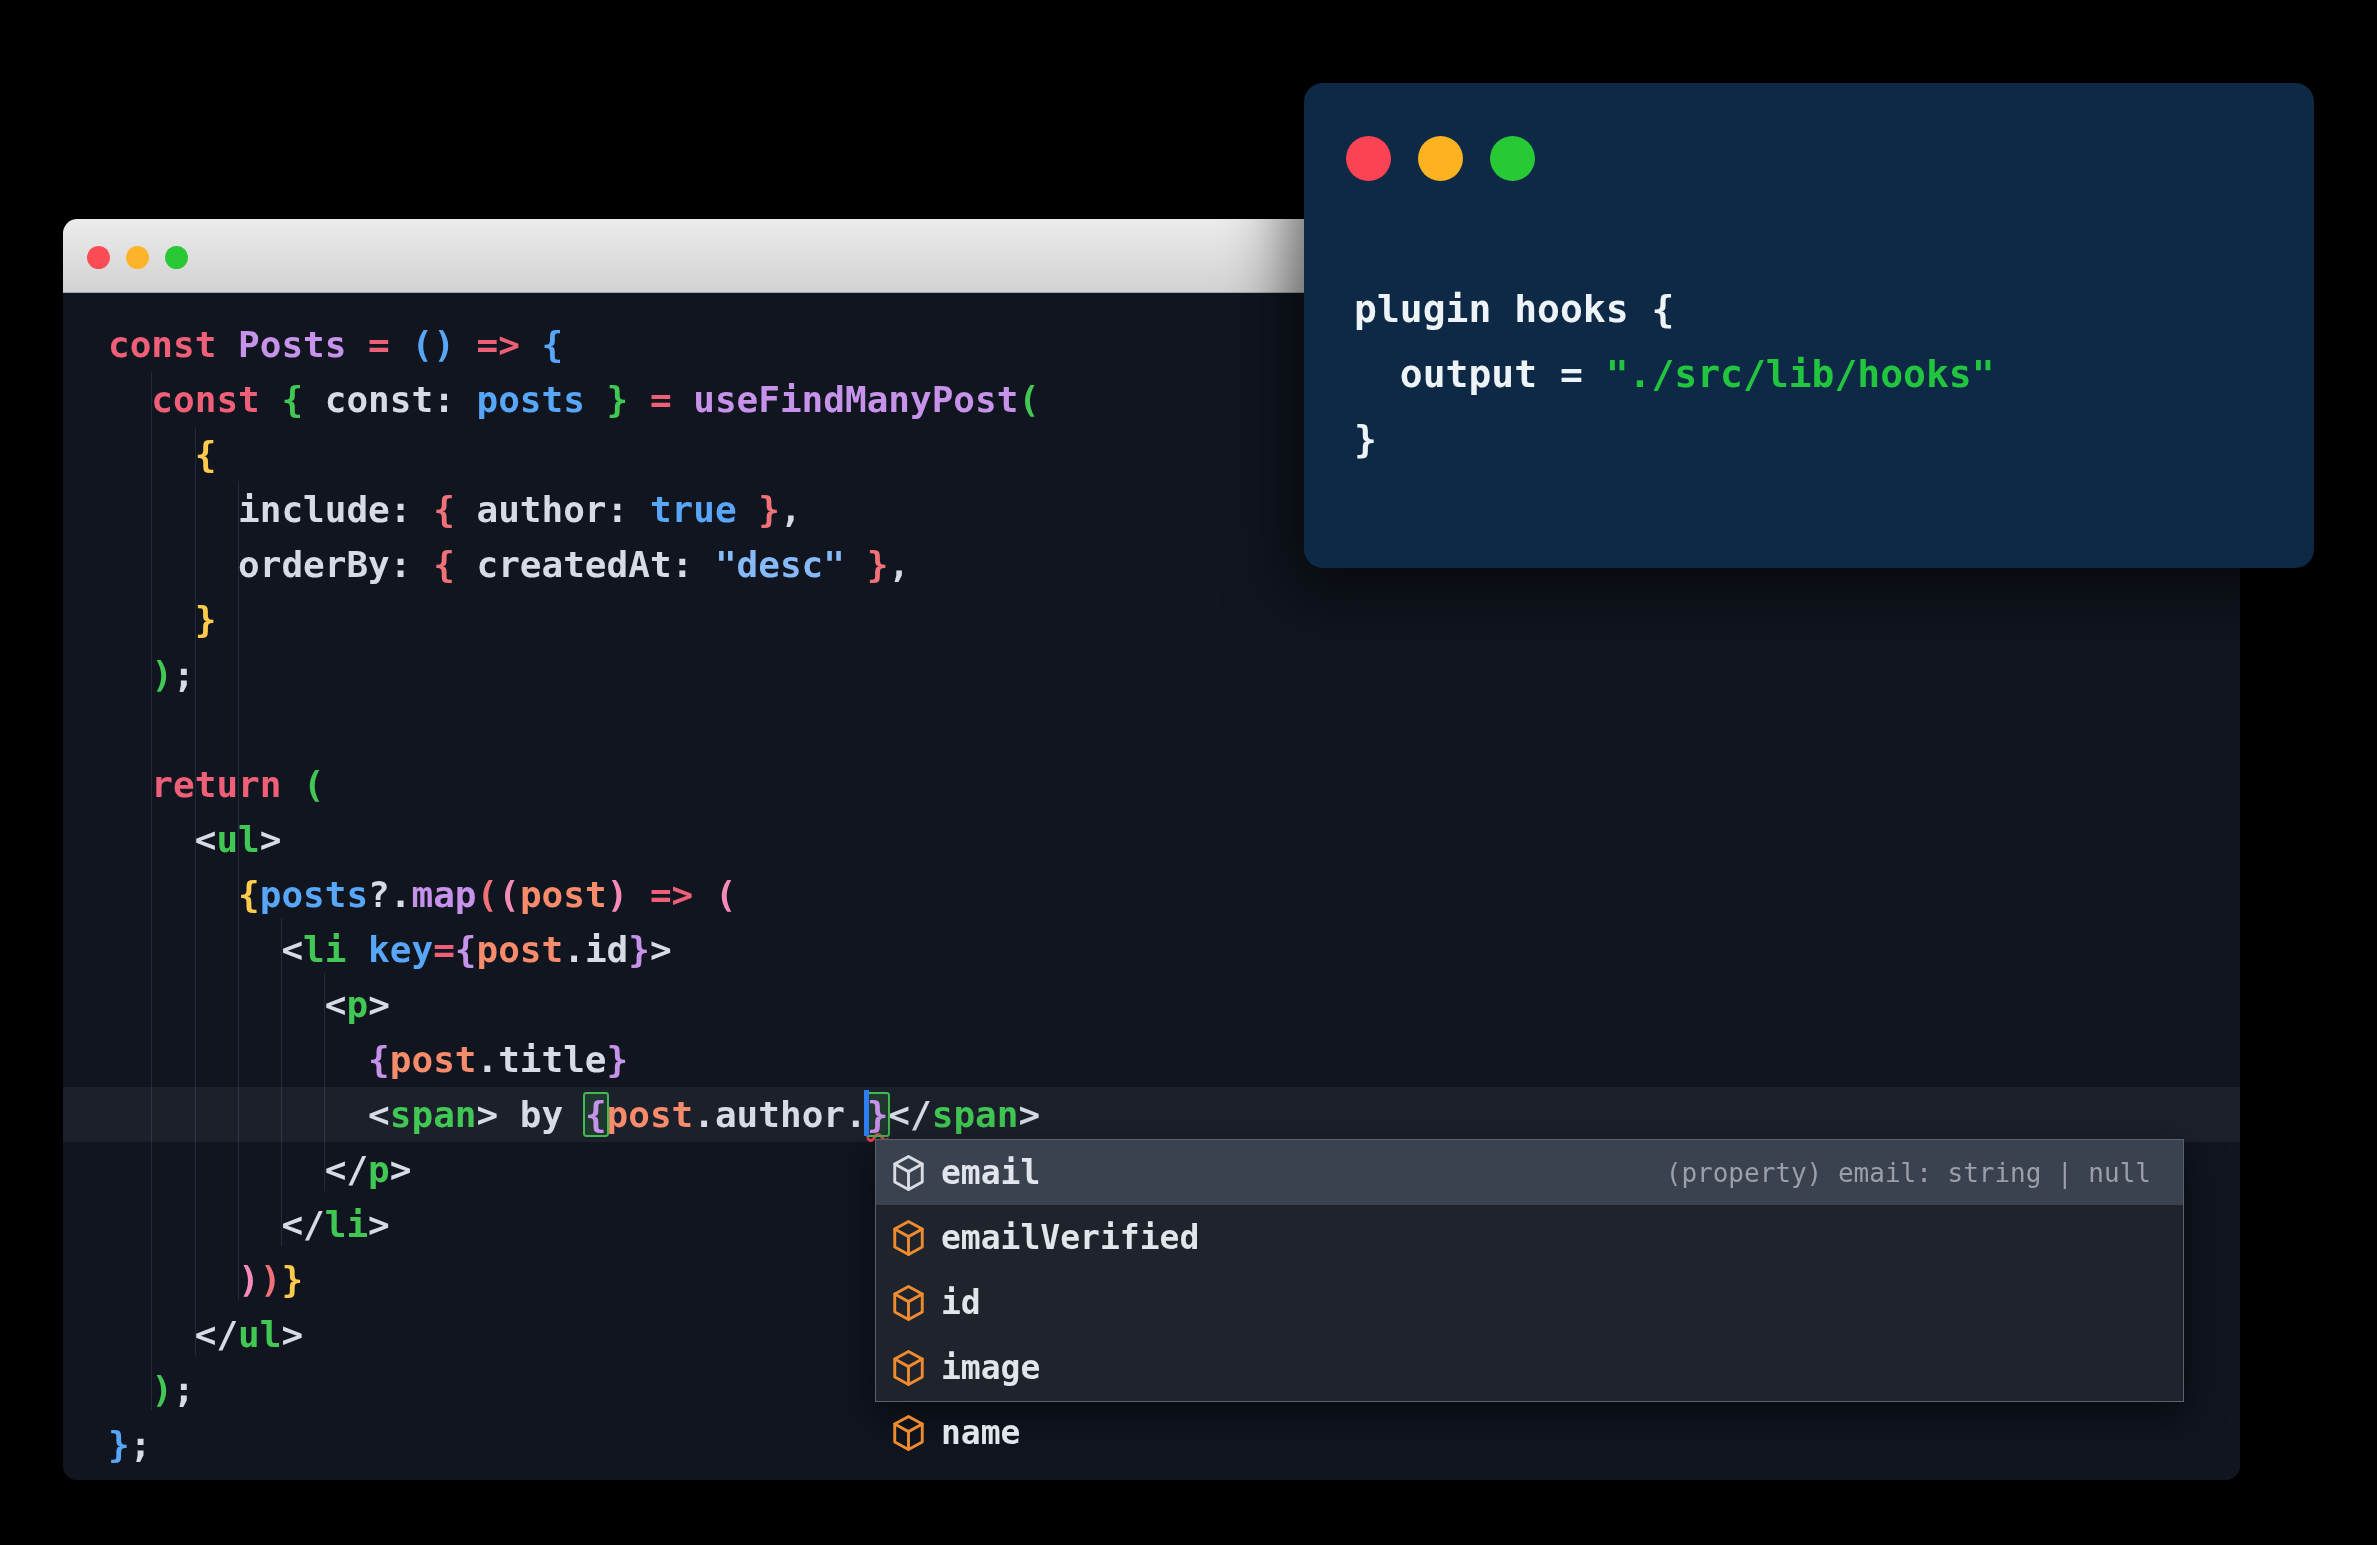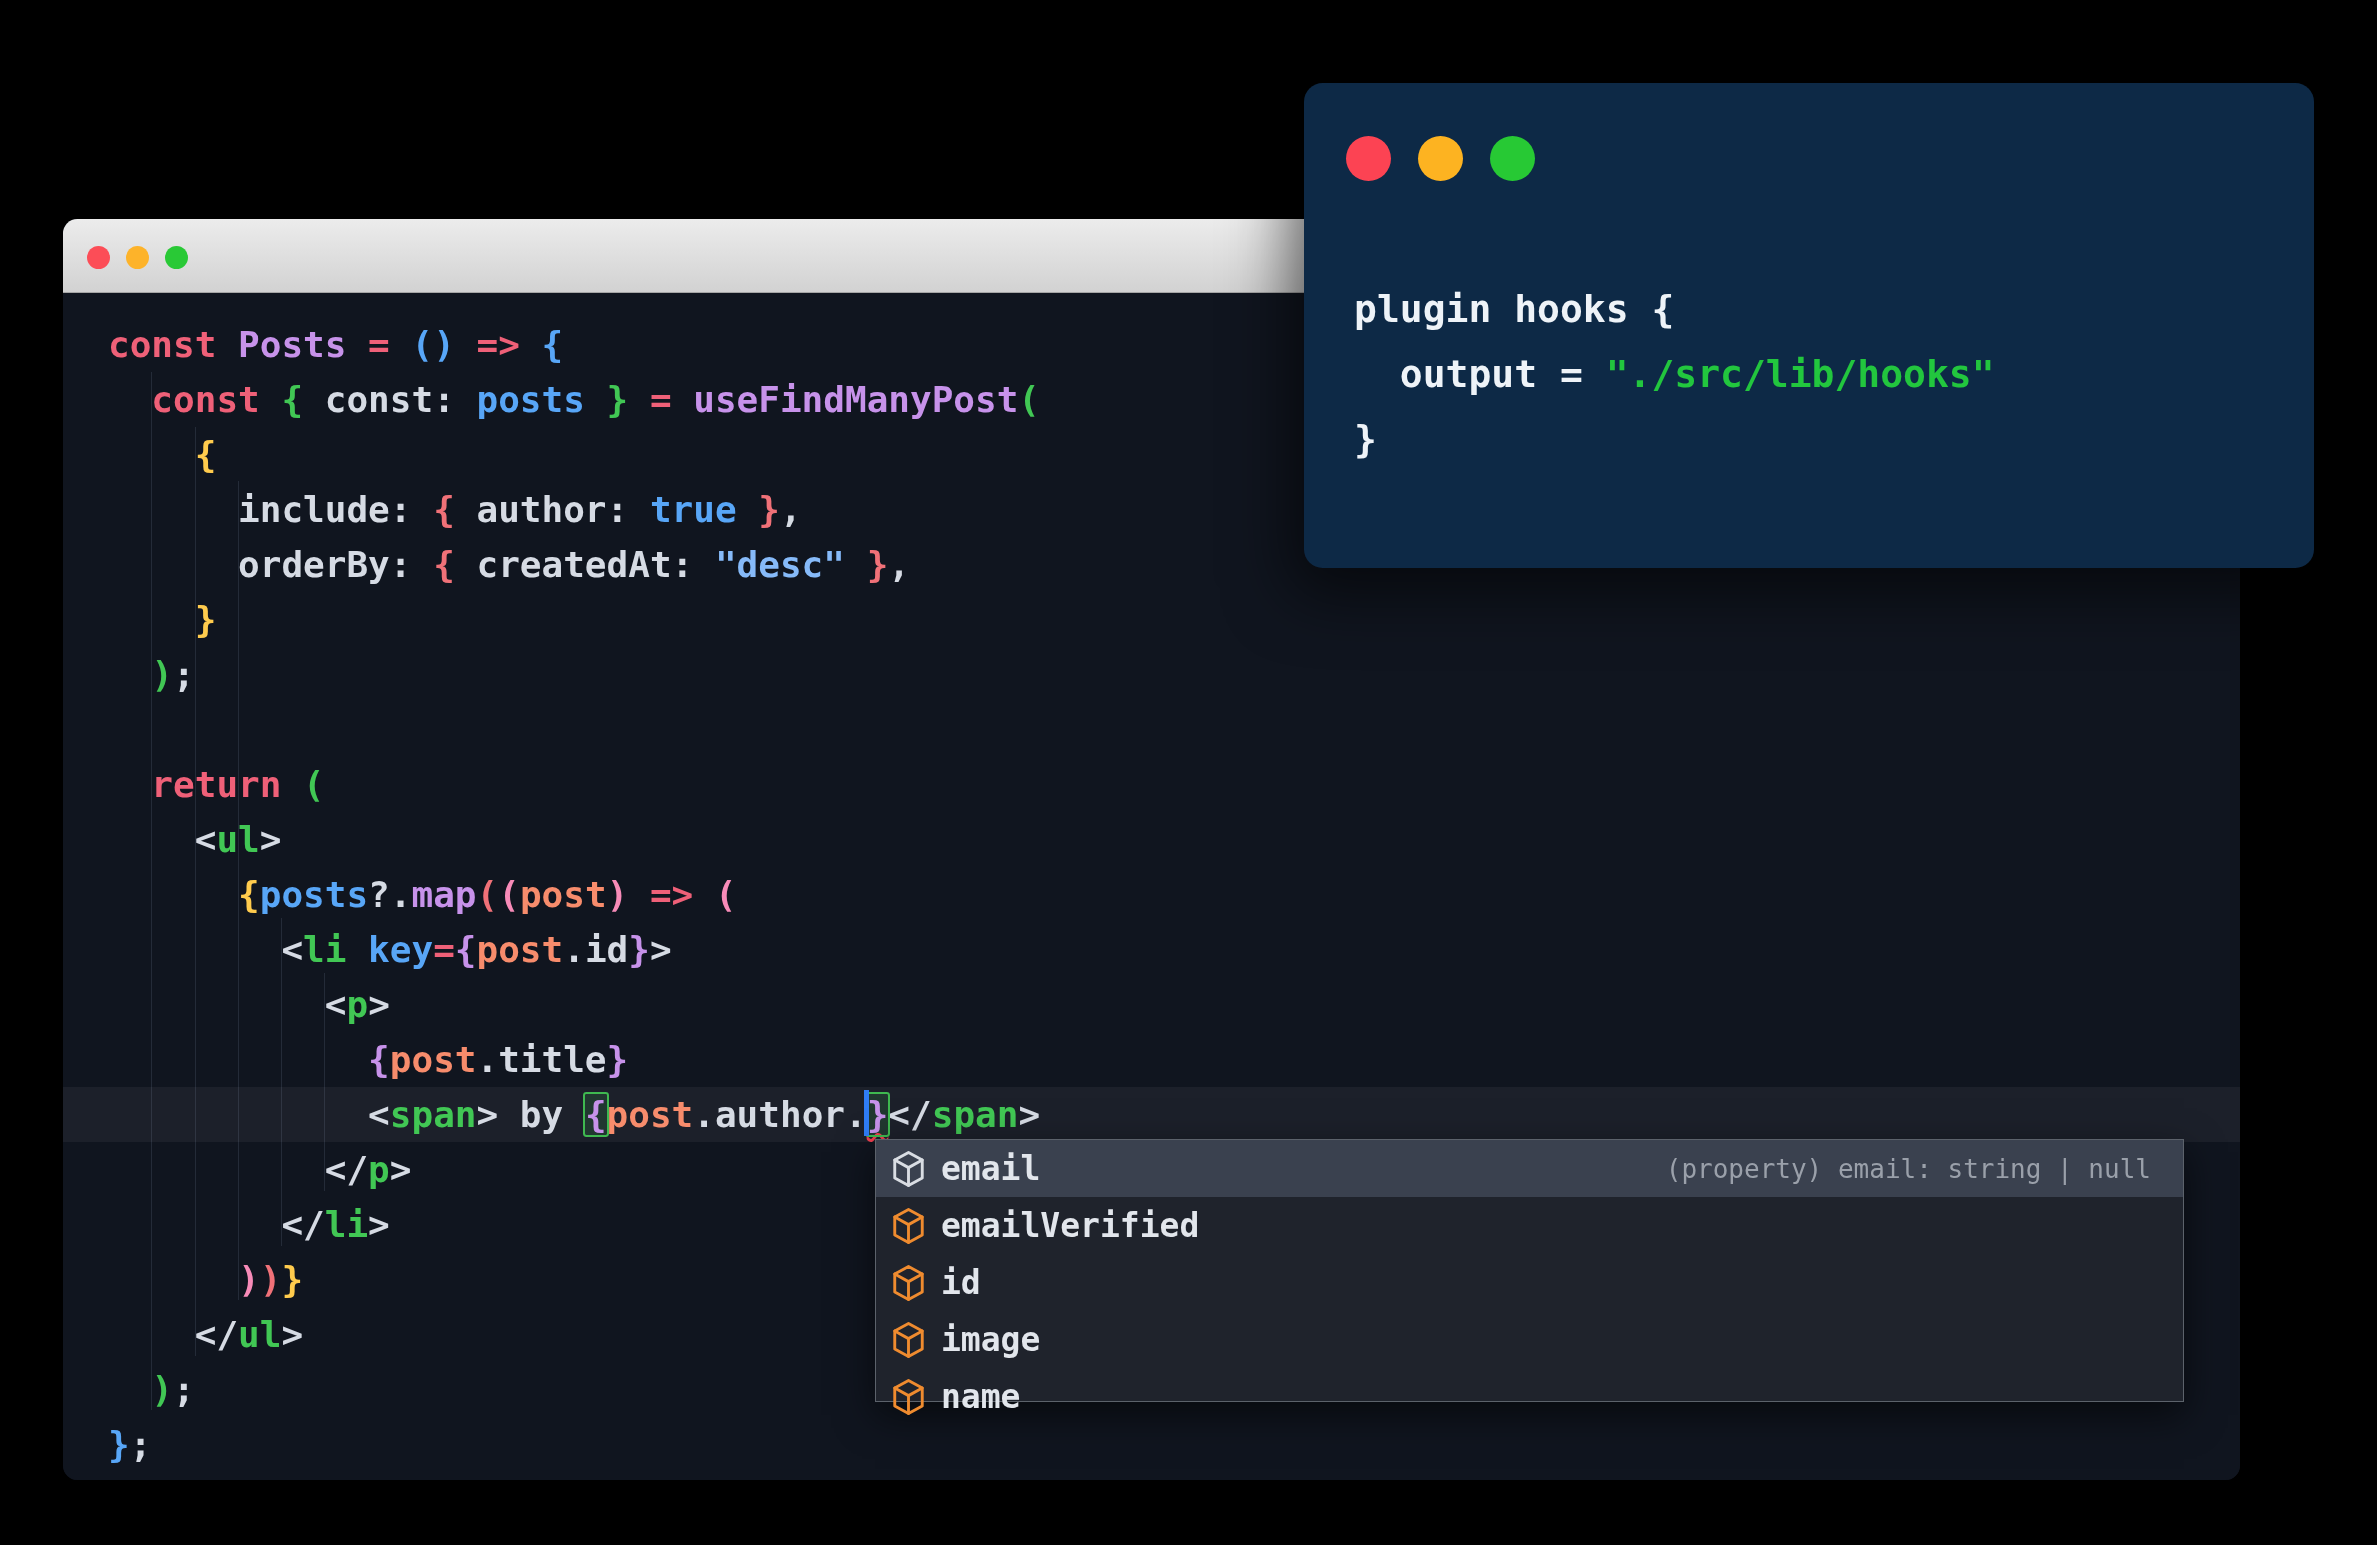--- a/index.html
+++ b/index.html
@@ -36,21 +36,21 @@
   .err{text-decoration:underline wavy var(--error_red) 2.9px;text-underline-offset:5.7px;}
   .cursor{position:relative;display:inline-block;width:0;height:0;}
   .cursor::after{content:"";position:absolute;left:-2.2px;top:-37px;width:4.3px;height:46px;
     background:var(--cursor_blue);}
   .indent-guide{position:absolute;width:1.4px;background:#242b38;}
 
   
   .popup{position:absolute;left:875px;top:1139px;width:1309px;height:263px;
     background:var(--popup_bg);border:1.4px solid var(--popup_border);box-sizing:border-box;
     box-shadow:0 13px 36px rgba(0,0,0,.55);}
-  .p-row{display:flex;align-items:center;height:57px;padding:0 32px 0 16px;
+  .p-row{display:flex;align-items:center;height:65px;padding:0 32px 0 16px;
     color:var(--popup_label);font-size:33px;font-weight:600;}
   .p-row.sel{background:var(--popup_selected_bg);}
   .p-icon{width:33px;height:36px;margin-right:16px;flex:0 0 auto;color:var(--popup_icon_orange);}
   .p-row.sel .p-icon{color:var(--popup_icon_selected);}
   .p-icon svg{width:33px;height:36px;display:block;}
   .p-label{white-space:pre;}
   .p-detail{margin-left:auto;color:var(--popup_hint);font-size:26px;font-weight:500;white-space:pre;}
 
   
   .overlay-window{position:absolute;left:1304px;top:83px;width:1010px;height:485px;

